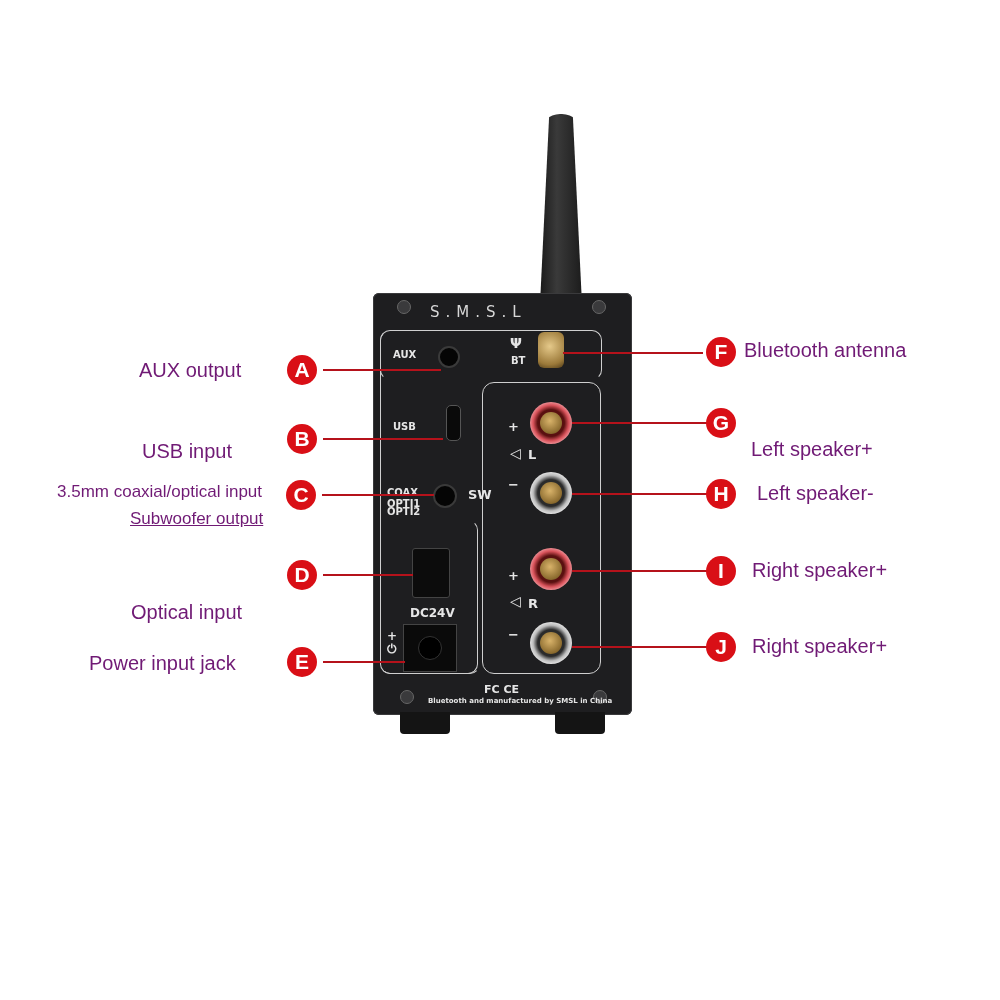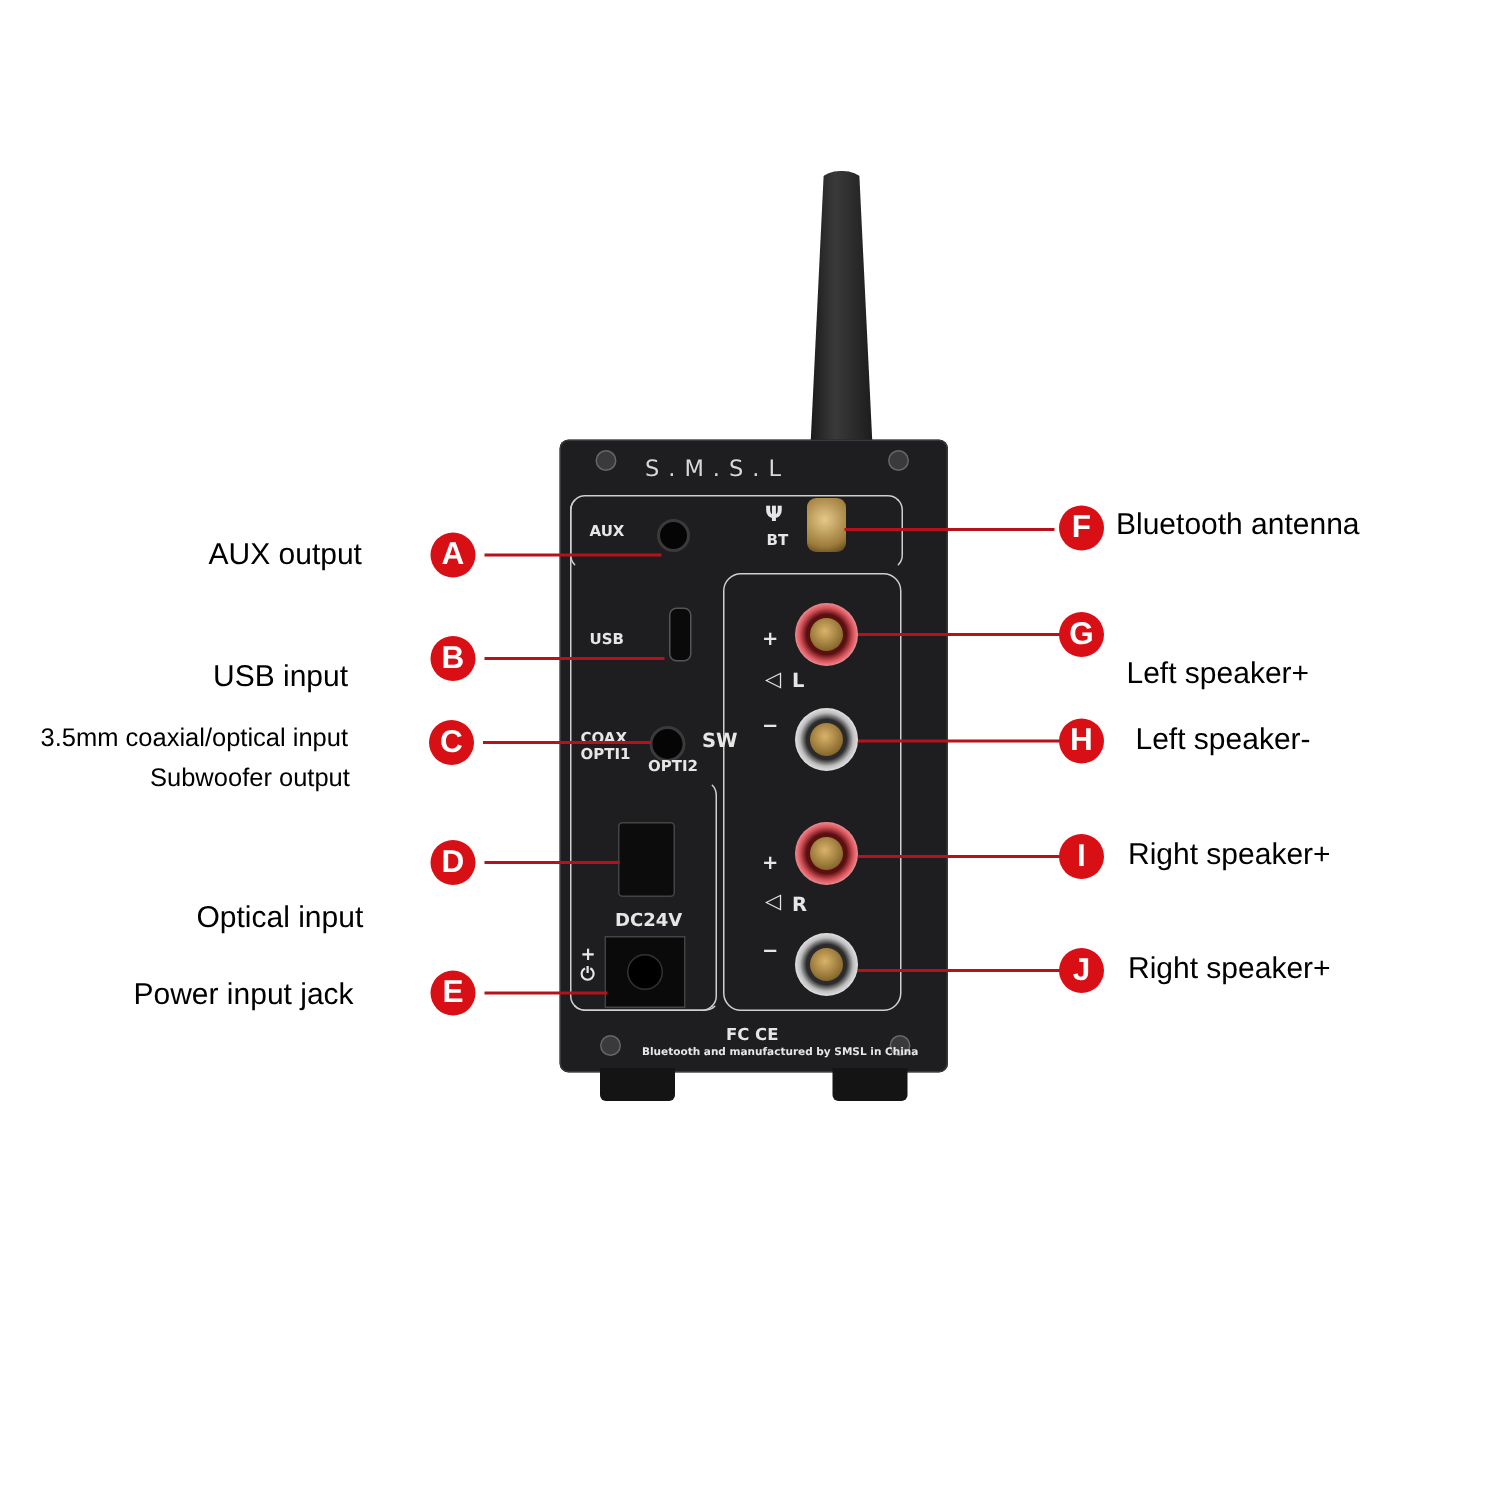--- a/index.html
+++ b/index.html
@@ -1,19 +1,19 @@
 <!DOCTYPE html>
 <html><head>
 <meta charset="utf-8">
 <style>
   html,body{margin:0;padding:0;background:#fff;}
   body{width:1000px;height:1000px;position:relative;overflow:hidden;font-family:"Liberation Sans",sans-serif;}
   .abs{position:absolute;}
-  .label{position:absolute;color:#000000;font-size:20px;white-space:nowrap;line-height:1;}
-  .label.small{font-size:17px;}
+  .label{position:absolute;color:#701a75;font-size:20px;white-space:nowrap;line-height:1;}
+  .label.small{font-size:17px;margin-left:30px;}
   .badge{position:absolute;width:30px;height:30px;border-radius:50%;background:#d90f16;color:#fff;
          font-family:"Liberation Sans",sans-serif;font-weight:bold;font-size:21px;line-height:30px;text-align:center;}
   .leader{position:absolute;height:2px;background:#b5121b;}
   
   .device{position:absolute;left:373px;top:293px;width:259px;height:422px;background:#1e1e20;border-radius:6px;
           box-shadow:inset 0 0 0 1px #3a3a3c;}
   .brand{position:absolute;left:430px;top:303px;color:#d8d8d8;font-size:15px;letter-spacing:6px;font-family:"DejaVu Sans",sans-serif;}
   .panel-line{position:absolute;border:1.5px solid #cfcfcf;}
   .silk{position:absolute;color:#e6e6e6;font-size:10px;font-weight:bold;font-family:"DejaVu Sans",sans-serif;line-height:1.1;}
   .screw{position:absolute;width:12px;height:12px;border-radius:50%;background:#3a3a3c;border:1px solid #666;}
@@ -54,21 +54,21 @@
 <div class="abs" style="left:538px;top:332px;width:26px;height:36px;border-radius:6px;background:radial-gradient(circle at 45% 40%,#e5c98a,#9c7a3a 70%,#4e3a18);"></div>
 
 <div class="silk" style="left:393px;top:421px;">USB</div>
 <div class="abs" style="left:446px;top:405px;width:13px;height:34px;border-radius:5px;background:#0a0a0a;border:1.5px solid #555;"></div>
 
 <div class="silk" style="left:387px;top:487px;">COAX</div>
 <div class="silk" style="left:387px;top:498px;">OPTI1</div>
 <div class="jack" style="left:433px;top:484px;width:20px;height:20px;"></div>
 <div class="silk" style="left:468px;top:488px;font-size:13px;">SW</div>
 
-<div class="silk" style="left:387px;top:506px;margin-left:45px;">OPTI2</div>
+<div class="silk" style="left:387px;top:506px;">OPTI2</div>
 <div class="abs" style="left:412px;top:548px;width:36px;height:48px;background:#0c0c0c;border:1px solid #444;border-radius:3px;"></div>
 
 <div class="silk" style="left:410px;top:607px;font-size:12px;">DC24V</div>
 <div class="silk" style="left:387px;top:630px;font-size:12px;">+<br>⏻</div>
 <div class="abs" style="left:403px;top:624px;width:52px;height:46px;background:#0a0a0a;border:1px solid #444;">
   <div class="abs" style="left:14px;top:11px;width:22px;height:22px;border-radius:50%;background:#000;border:1px solid #333;"></div>
 </div>
 
 <div class="post red" style="left:530px;top:402px;">
     <div class="inner"></div>
@@ -98,21 +98,21 @@
 
 <div class="label" style="left:139px;top:360px;">AUX output</div>
 <div class="badge" style="left:287px;top:355px;">A</div>
 <div class="leader" style="left:323px;top:369px;width:118px;"></div>
 
 <div class="label" style="left:142px;top:441px;">USB input</div>
 <div class="badge" style="left:287px;top:424px;">B</div>
 <div class="leader" style="left:323px;top:438px;width:120px;"></div>
 
 <div class="label small" style="left:27px;top:483px;">3.5mm coaxial/optical input</div>
-<div class="label small" style="left:100px;top:510px;">Subwoofer output</div>
+<div class="label small" style="left:100px;top:510px;text-decoration:underline;">Subwoofer output</div>
 <div class="badge" style="left:286px;top:480px;">C</div>
 <div class="leader" style="left:322px;top:494px;width:112px;"></div>
 
 <div class="label" style="left:131px;top:568px;margin-top:34px;">Optical input</div>
 <div class="badge" style="left:287px;top:560px;">D</div>
 <div class="leader" style="left:323px;top:574px;width:90px;"></div>
 
 <div class="label" style="left:89px;top:653px;">Power input jack</div>
 <div class="badge" style="left:287px;top:647px;">E</div>
 <div class="leader" style="left:323px;top:661px;width:82px;"></div>

